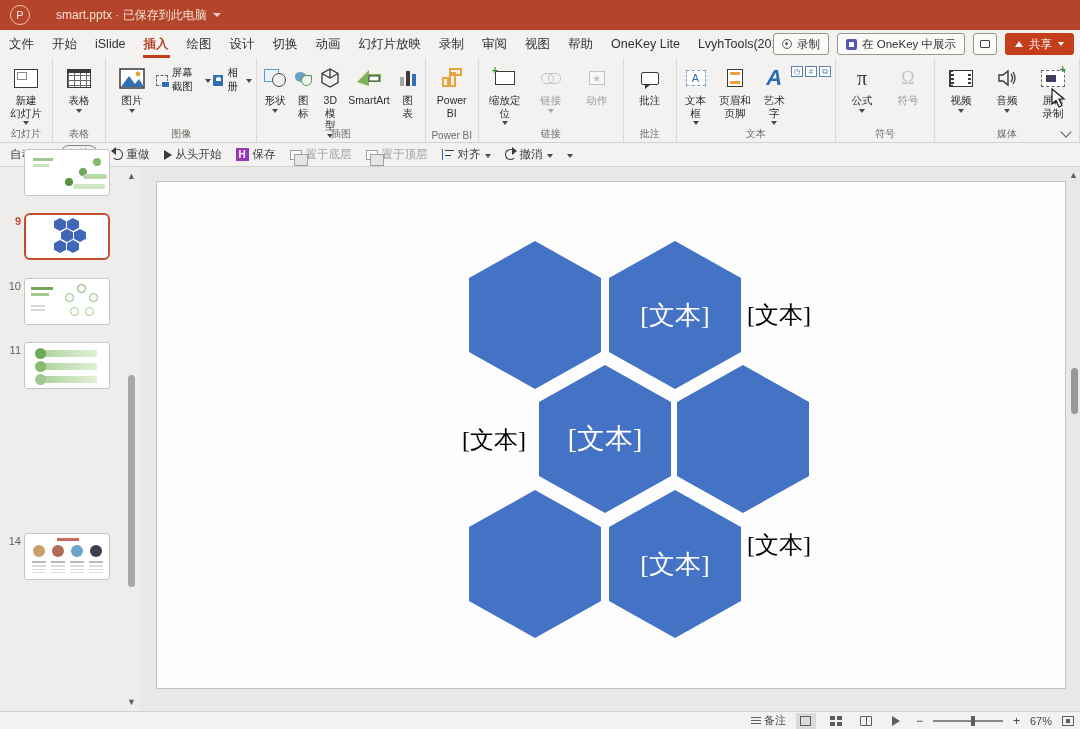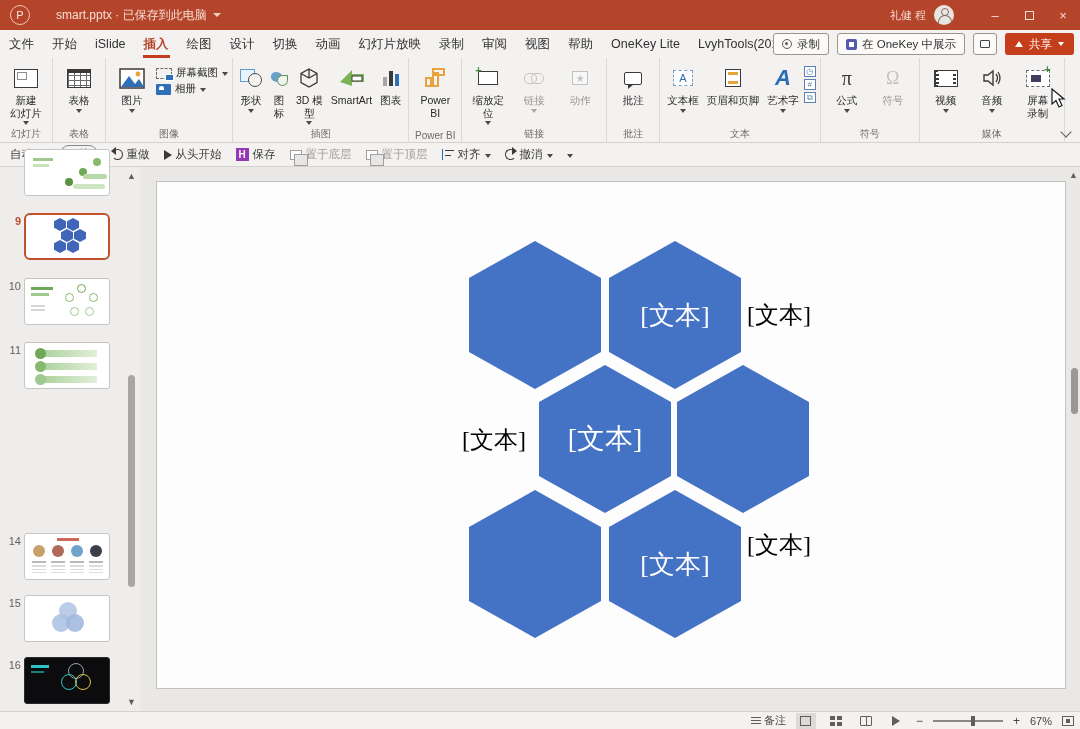--- a/index.html
+++ b/index.html
@@ -43,21 +43,21 @@
   .ribbon { position:absolute; left:0; top:58px; width:1080px; height:85px; background:#f3f2f1; border-bottom:1px solid #d4d2d0; display:flex; }
   .rgroup { position:relative; height:84px; border-right:1px solid #dcdad8; padding:4px 4px 14px 4px; display:flex; align-items:flex-start; }
   .glabel { position:absolute; bottom:1px; left:0; right:0; text-align:center; font-size:10px; color:#6e6b68; white-space:nowrap; }
   .rbody { display:flex; align-items:flex-start; gap:2px; }
   .rbtn { display:flex; flex-direction:column; align-items:center; padding:2px 3px; border-radius:2px; color:#2b2a29; }
   .rbtn .lbl { font-size:10.5px; line-height:1.2; text-align:center; white-space:pre-line; margin-top:2px; }
   .rbtn.lg { min-width:44px; }
   .icbox { height:28px; display:flex; align-items:center; justify-content:center; }
   .car { width:0; height:0; border-left:3px solid transparent; border-right:3px solid transparent; border-top:4px solid #4a4947; margin-top:2px; }
   .dis { opacity:.45; }
-  .rsmall { display:flex; flex-direction:column; gap:2px; justify-content:center; margin-top:4px; }
+  .rsmall { display:flex; flex-direction:row; gap:2px; justify-content:center; margin-top:4px; }
   .rsrow { display:flex; align-items:center; gap:4px; font-size:10.5px; }
   
   .ic-newslide { width:24px; height:19px; border:1.5px solid #3b3a39; background:#fff; position:relative; }
   .ic-newslide::before { content:""; position:absolute; left:2px; top:2px; width:8px; height:6px; border:1px solid #8e8c8a; }
   .ic-table { width:24px; height:19px; border:1px solid #3b3a39; background:
       linear-gradient(#3b3a39 2.5px, transparent 2.5px),
       linear-gradient(#6b6a68 1px, transparent 1px) 0 5px/100% 5px,
       linear-gradient(90deg,#6b6a68 1px, transparent 1px) 0 0/6px 100%; background-color:#fff; }
   .ic-dash { width:16px; height:11px; border:1.2px dashed #6b6a68; position:relative; }
   .ic-dash::after { content:""; position:absolute; right:-3px; bottom:-3px; width:7px; height:5px; background:#2f6fb5; border:1px solid #fff; }
@@ -171,33 +171,20 @@
 </style>
 </head>
 <body>
 
 <div class="titlebar">
   <div class="tb-app">P</div>
   <div class="tb-title">
     <span>smart.pptx · 已保存到此电脑</span>
     <span class="car-w"></span>
   </div>
-  <div class="tb-right">
-    <span class="tb-user">礼健 程</span>
-    <span class="tb-avatar"></span>
-    <div class="wbtn">
-        <span>–</span>
-      </div>
-    <div class="wbtn">
-        <span class="sq"></span>
-      </div>
-    <div class="wbtn">
-        <span>×</span>
-      </div>
-  </div>
 </div>
 
 <div class="tabrow">
   <div class="tab">文件</div>
   <div class="tab">开始</div>
   <div class="tab">iSlide</div>
   <div class="tab active">插入</div>
   <div class="tab">绘图</div>
   <div class="tab">设计</div>
   <div class="tab">切换</div>
@@ -591,39 +578,21 @@
       <div style="position:absolute;left:26px;top:27px;width:14px;height:2px;background:#b9b9b9;"></div>
       <div style="position:absolute;left:45px;top:27px;width:14px;height:2px;background:#b9b9b9;"></div>
       <div style="position:absolute;left:64px;top:27px;width:14px;height:2px;background:#b9b9b9;"></div>
       <div style="position:absolute;left:7px;top:31px;width:14px;height:8px;background:repeating-linear-gradient(#dcdcdc 0 1.5px,#fff 1.5px 3.5px);"></div>
       <div style="position:absolute;left:26px;top:31px;width:14px;height:8px;background:repeating-linear-gradient(#dcdcdc 0 1.5px,#fff 1.5px 3.5px);"></div>
       <div style="position:absolute;left:45px;top:31px;width:14px;height:8px;background:repeating-linear-gradient(#dcdcdc 0 1.5px,#fff 1.5px 3.5px);"></div>
       <div style="position:absolute;left:64px;top:31px;width:14px;height:8px;background:repeating-linear-gradient(#dcdcdc 0 1.5px,#fff 1.5px 3.5px);"></div>
     </div>
   </div>
 
-  <div class="thumbwrap" style="top:428px;">
-    <span class="snum">15</span>
-    <div class="thumb">
-      <div style="position:absolute;left:34px;top:6px;width:18px;height:18px;border-radius:50%;background:#b4c7e7;opacity:.9;"></div>
-      <div style="position:absolute;left:27px;top:18px;width:18px;height:18px;border-radius:50%;background:#a9bfe2;opacity:.85;"></div>
-      <div style="position:absolute;left:41px;top:18px;width:18px;height:18px;border-radius:50%;background:#9db5dd;opacity:.85;"></div>
-    </div>
-  </div>
-
-  <div class="thumbwrap" style="top:490px;">
-    <span class="snum">16</span>
-    <div class="thumb" style="background:#0c0c0e;border-color:#2a2a2c;">
-      <div style="position:absolute;left:6px;top:7px;width:18px;height:3px;background:#2ec4c4;"></div>
-      <div style="position:absolute;left:6px;top:13px;width:13px;height:2px;background:#1d7f7f;"></div>
-      <div style="position:absolute;left:43px;top:5px;width:16px;height:16px;border-radius:50%;border:1.5px solid #8fa3a8;"></div>
-      <div style="position:absolute;left:36px;top:16px;width:16px;height:16px;border-radius:50%;border:1.5px solid #2ec4c4;"></div>
-      <div style="position:absolute;left:50px;top:16px;width:16px;height:16px;border-radius:50%;border:1.5px solid #d9c23c;"></div>
-    </div>
-  </div>
+
 
   <span class="parrow" style="top:4px;">▲</span>
   <div class="pscroll-thumb"></div>
   <span class="parrow" style="bottom:4px;">▼</span>
 </div>
 
 <div class="canvas">
   <div class="slide">
 
     <div class="hex" style="left:312px;top:59px;"></div>

